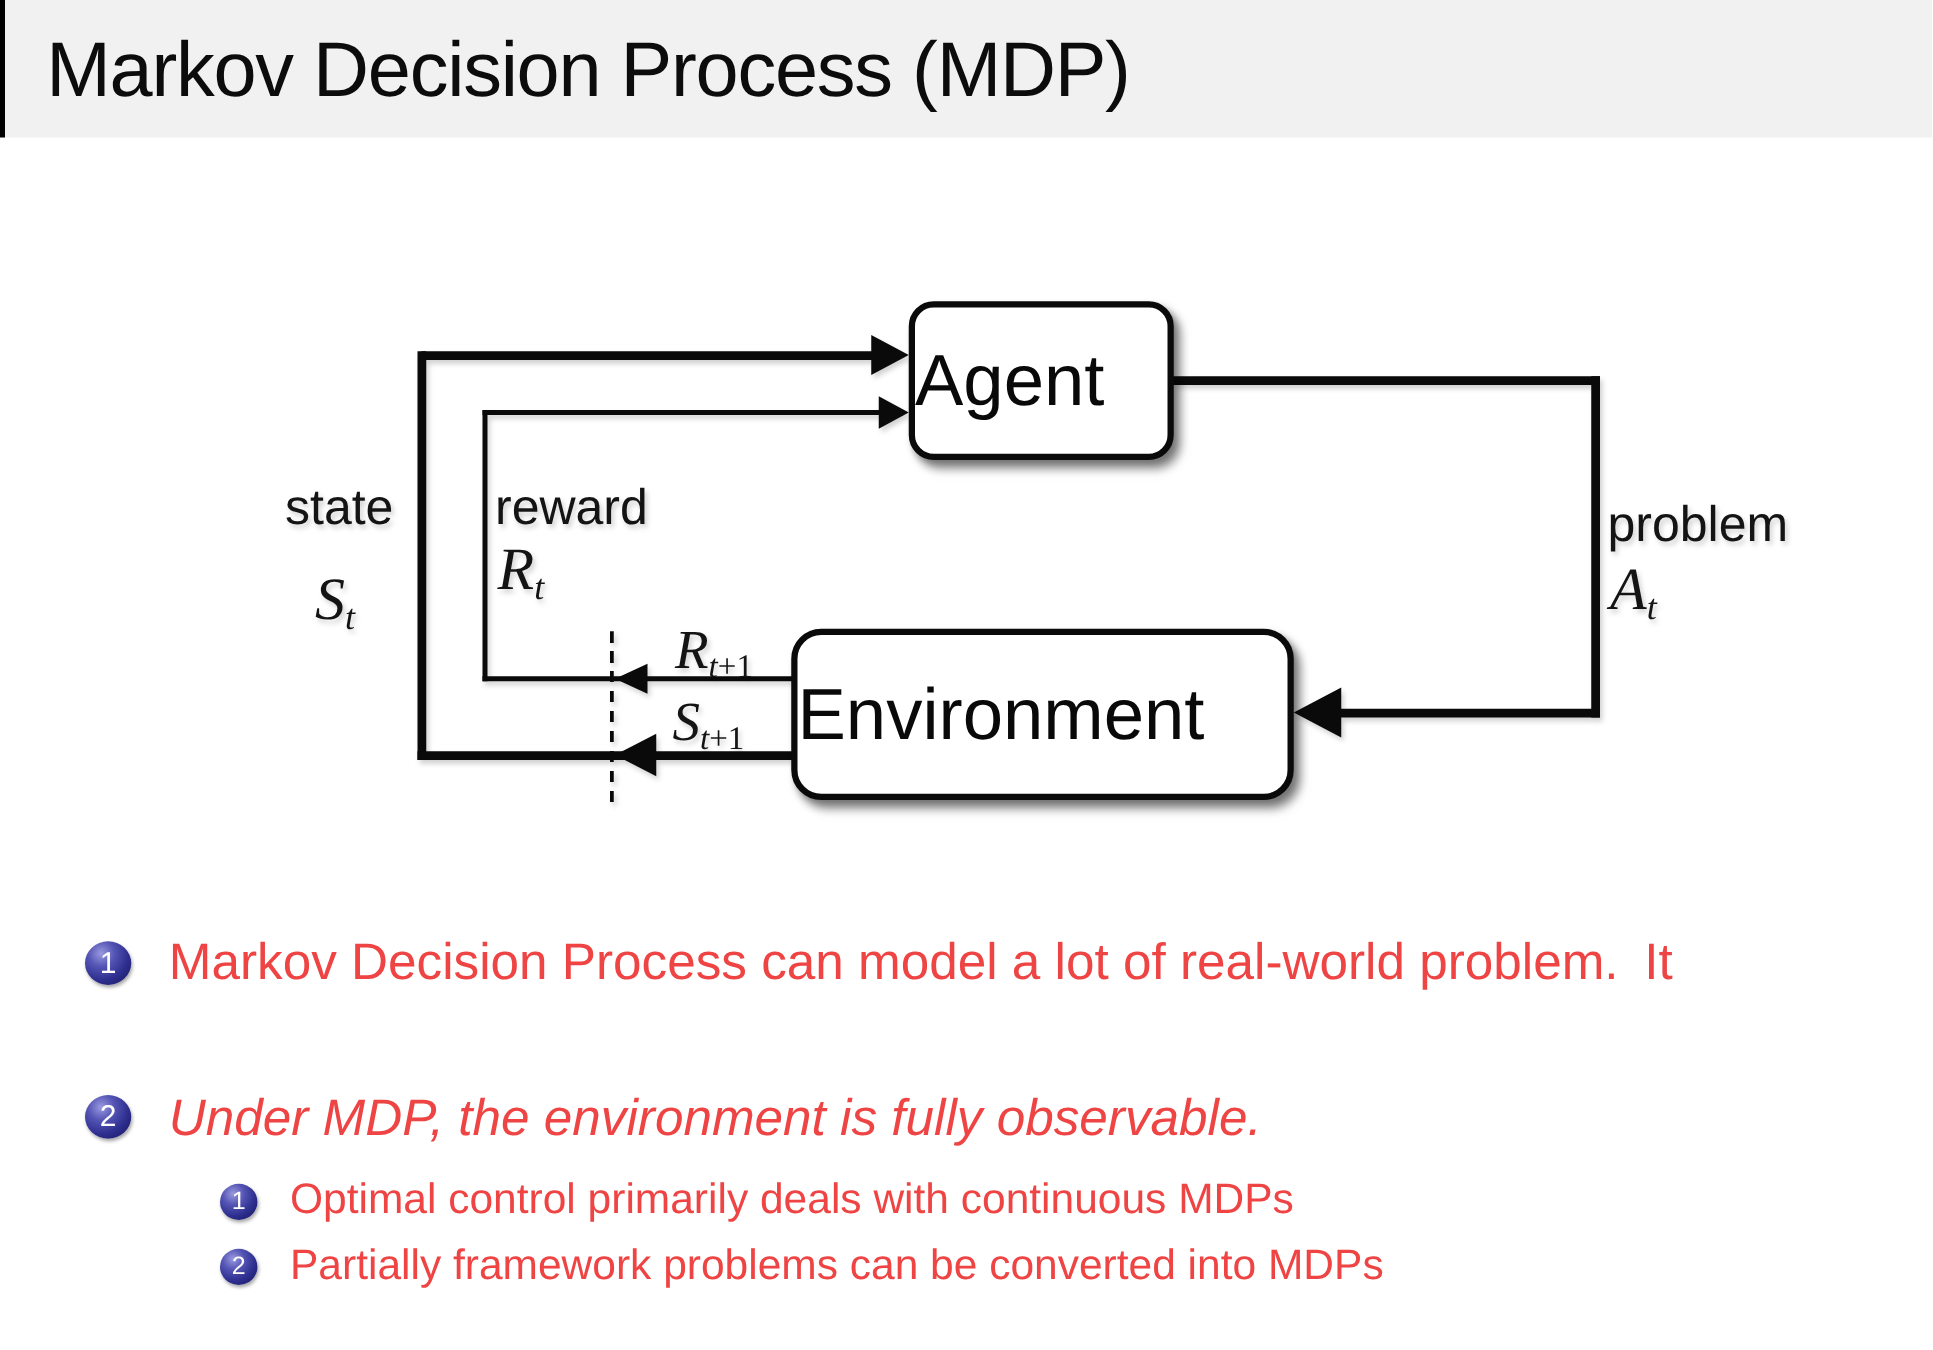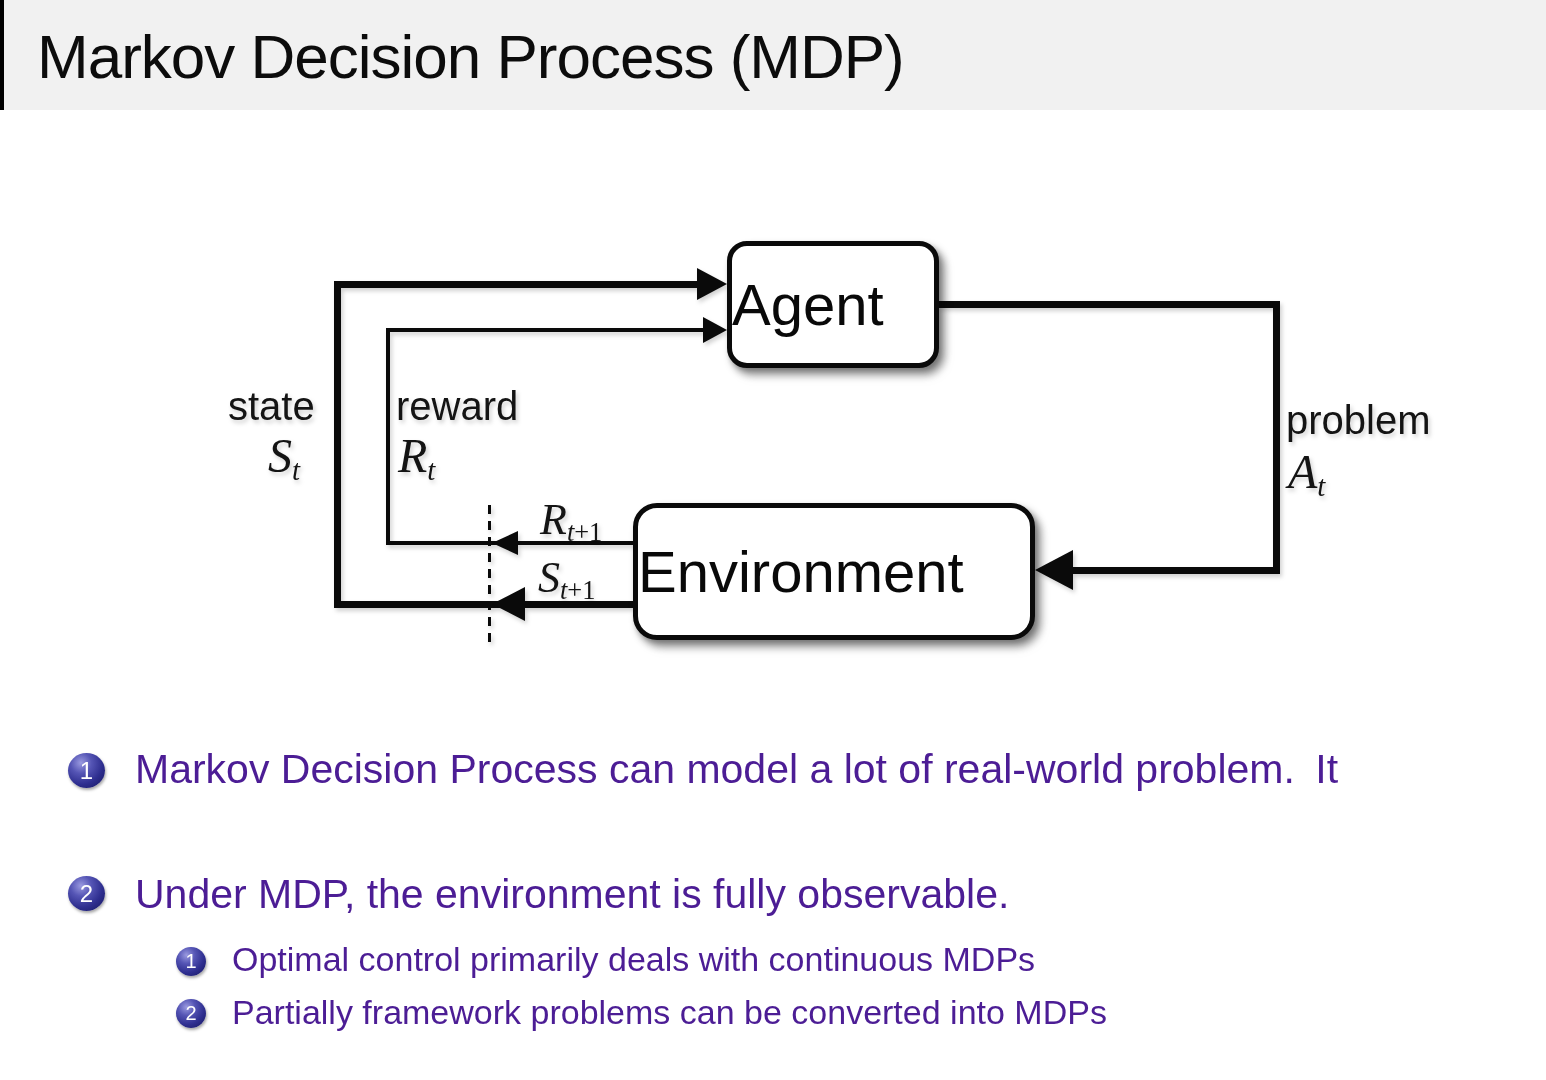--- a/index.html
+++ b/index.html
@@ -43,21 +43,21 @@
   .math sub .up{font-style:normal;}
   
   .badge{
     position:absolute;border-radius:50%;
     background:radial-gradient(circle at 35% 28%, #9a9ae0 0%, #5555b5 30%, var(--badge-blue) 62%, #15155a 100%);
     box-shadow:1px 2px 3px rgba(0,0,0,0.35);
     display:flex;align-items:center;justify-content:center;color:#ffffff;
   }
   .badge.main{width:37px;height:35px;font-size:24px;}
   .badge.sub{width:30px;height:29px;font-size:20px;}
-  .btext{position:absolute;font-size:41px;line-height:1.25;color:#4c1d95;white-space:nowrap;}
+  .btext{position:absolute;font-size:41px;line-height:1.25;color:#ef4444;white-space:nowrap;}
   .btext.sub{font-size:34px;}
 </style>
 </head>
 <body>
 
 <div class="slide">
 
   <div class="header">
     <div class="header-edge"></div>
     <div class="title">Markov Decision Process (MDP)</div>
@@ -85,41 +85,41 @@
     <div class="dashline" style="left:488px;top:505px;height:138px;"></div>
 
     <div class="node" style="left:727px;top:241px;width:212px;height:127px;">
       <span class="node-label">Agent</span>
     </div>
     <div class="node" style="left:633px;top:503px;width:402px;height:137px;border-radius:24px;">
       <span class="node-label">Environment</span>
     </div>
 
     <div class="dlabel" style="left:228px;top:384px;">state</div>
-    <div class="math" style="left:252px;top:428px;margin-left:16px;"><span>S</span><sub>t</sub></div>
+    <div class="math" style="left:252px;top:452px;"><span>S</span><sub>t</sub></div>
 
     <div class="dlabel" style="left:396px;top:384px;">reward</div>
     <div class="math" style="left:398px;top:428px;"><span>R</span><sub>t</sub></div>
 
     <div class="math small" style="left:540px;top:494px;"><span>R</span><sub><span>t</span><span class="up">+1</span></sub></div>
     <div class="math small" style="left:538px;top:552px;"><span>S</span><sub><span>t</span><span class="up">+1</span></sub></div>
 
     <div class="dlabel" style="left:1286px;top:398px;">problem</div>
     <div class="math" style="left:1288px;top:444px;"><span>A</span><sub>t</sub></div>
   </div>
 
   <div class="badge main" style="left:68px;top:753px;">
       <span>1</span>
     </div>
   <div class="btext" style="left:135px;top:744px;">Markov Decision Process can model a lot of real-world problem. It</div>
 
   <div class="badge main" style="left:68px;top:876px;">
       <span>2</span>
     </div>
-  <div class="btext" style="left:135px;top:869px;">Under MDP, the environment is fully observable.</div>
+  <div class="btext" style="left:135px;top:869px;font-style:italic;">Under MDP, the environment is fully observable.</div>
 
   <div class="badge sub" style="left:176px;top:947px;">
       <span>1</span>
     </div>
   <div class="btext sub" style="left:232px;top:938px;">Optimal control primarily deals with continuous MDPs</div>
 
   <div class="badge sub" style="left:176px;top:999px;">
       <span>2</span>
     </div>
   <div class="btext sub" style="left:232px;top:991px;">Partially framework problems can be converted into MDPs</div>

